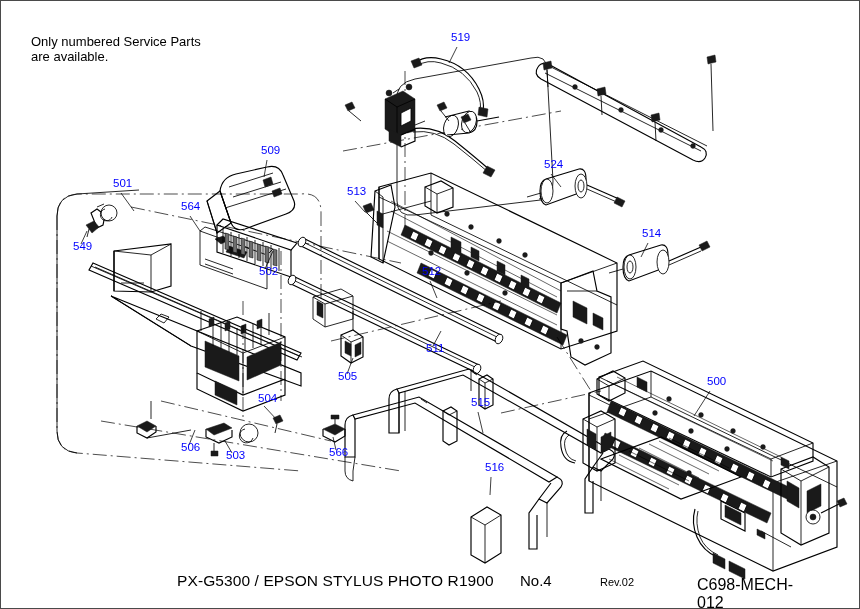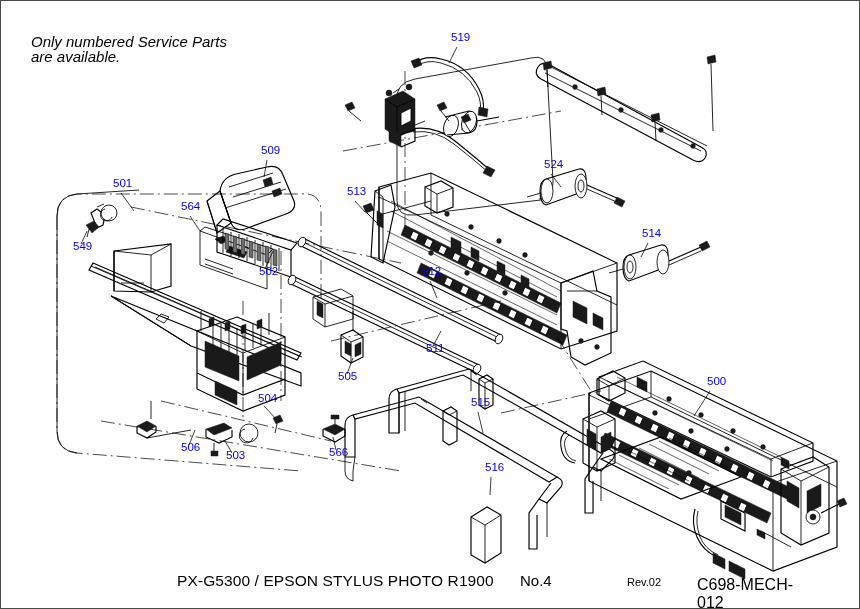--- a/index.html
+++ b/index.html
@@ -1,23 +1,23 @@
 <!DOCTYPE html>
 <html><head>
 <meta charset="utf-8">
 <style>
   html,body{margin:0;padding:0;background:#fff;}
   body{width:860px;height:609px;overflow:hidden;
        font-family:"Liberation Sans","DejaVu Sans",sans-serif;}
   #page{position:relative;width:858px;height:607px;border:1px solid #4a4a4a;background:#fff;}
-  #note{position:absolute;left:30px;top:33px;font-size:15px;color:#000;line-height:15px;white-space:pre-line;font-style:italic;}
+  #note{position:absolute;left:30px;top:33px;font-size:13px;color:#000;line-height:15px;white-space:pre-line;}
   #footer{position:absolute;left:0;bottom:14px;width:792px;height:22px;text-decoration:underline;}
   #f-title{position:absolute;left:176px;top:0;font-size:15.5px;color:#000;letter-spacing:.1px;}
   #f-no{position:absolute;left:519px;top:0;font-size:15px;color:#000;}
-  #f-rev{position:absolute;left:626px;top:4px;font-size:11px;color:#000;}
+  #f-rev{position:absolute;left:599px;top:4px;font-size:11px;color:#000;}
   #f-code{position:absolute;left:668px;top:4px;font-size:16px;color:#000;margin-left:28px;}
   svg#art{position:absolute;left:0;top:0;width:858px;height:607px;}
   .lbl{font-family:"Liberation Sans","DejaVu Sans",sans-serif;font-size:11.5px;fill:#0000ff;}
   .ln{stroke:#000;fill:none;stroke-width:.85;}
   .ln2{stroke:#000;fill:none;stroke-width:1.15;}
   .thin{stroke:#000;fill:none;stroke-width:.6;}
   .lead{stroke:#000;fill:none;stroke-width:.75;}
   .dd{stroke:#000;fill:none;stroke-width:.7;stroke-dasharray:14 4 2 4;}
   .fillw{fill:#fff;stroke:#000;stroke-width:.85;}
   .fillk{fill:#1a1a1a;stroke:#1a1a1a;stroke-width:.5;}

